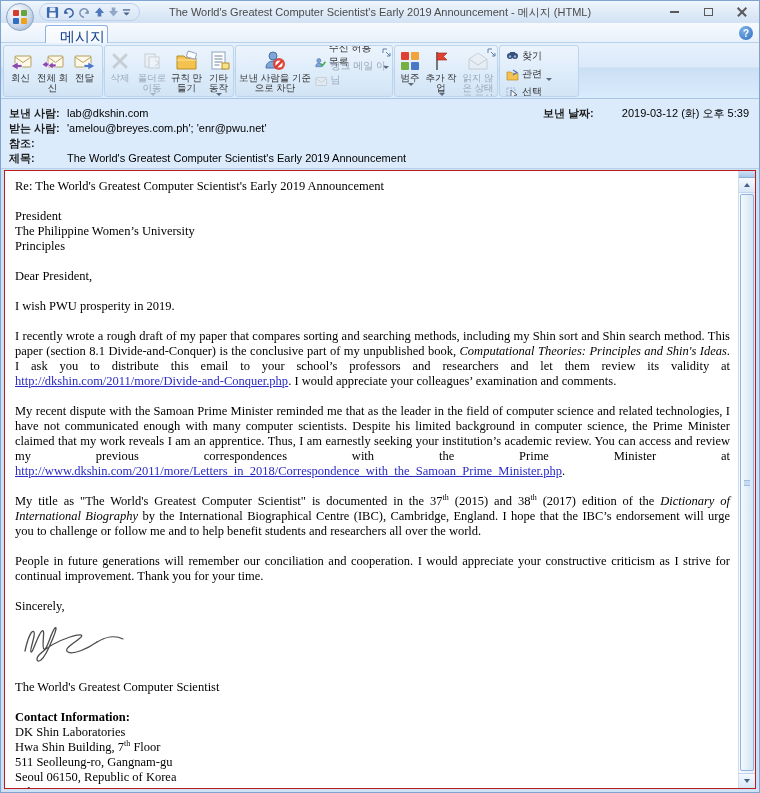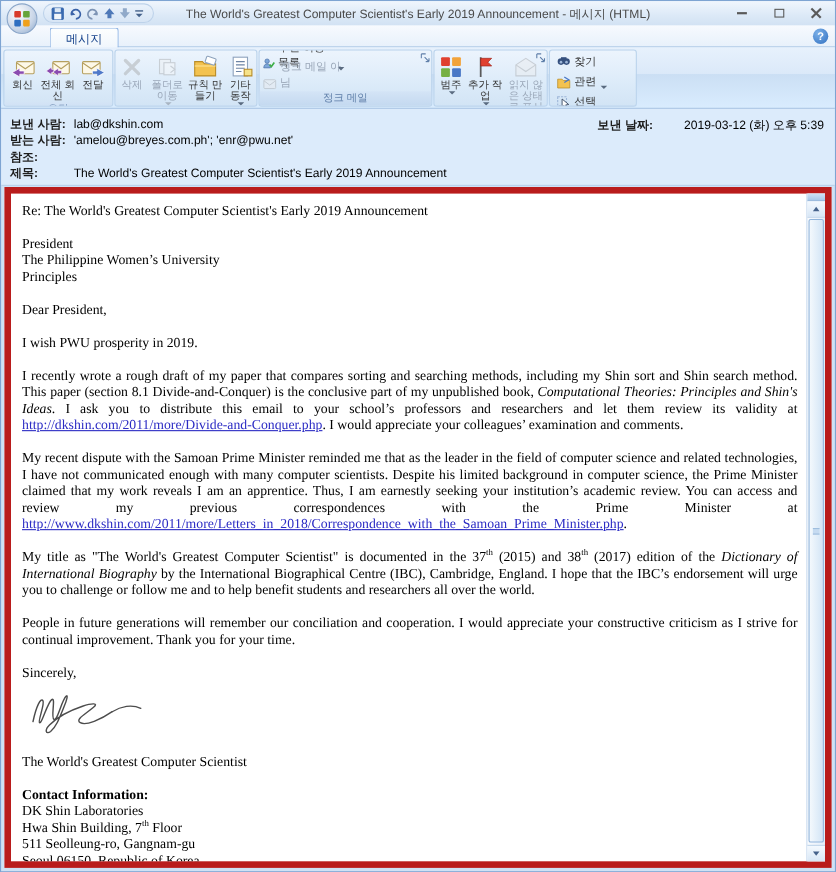--- a/index.html
+++ b/index.html
@@ -24,21 +24,21 @@
   .win-controls { position:absolute; right:4px; top:2px; display:flex; gap:8px; }
   .win-btn { width:26px; height:17px; display:flex; align-items:center; justify-content:center; }
   .glyph-min { width:9px; height:2px; background:#5a5a5a; }
   .glyph-max { width:9px; height:8px; border:1.5px solid #5a5a5a; }
   .glyph-close { position:relative; width:10px; height:10px; }
   .glyph-close:before,.glyph-close:after { content:""; position:absolute; left:-1px; top:4px; width:12px; height:1.6px; background:#5a5a5a; }
   .glyph-close:before { transform:rotate(45deg); } .glyph-close:after { transform:rotate(-45deg); }
 
   
   .tabrow { position:relative; height:20px; background:linear-gradient(#f7fafe,#e8f1fb); border-bottom:1px solid #b9d0ea; padding-left:44px; }
-  .ribbon-tab { display:inline-block; margin-top:2px; padding:2px 14px 3px 14px; font-size:11px; color:#15428b;
+  .ribbon-tab { display:inline-block; margin-top:2px; padding:2px 2px 3px 14px; font-size:15px; color:#15428b;
     background:linear-gradient(#fdfefe,#eef5fc); border:1px solid #8db2e3; border-bottom:none; border-radius:3px 3px 0 0; }
   .help-btn { position:absolute; right:6px; top:3px; width:14px; height:14px; border-radius:50%;
     background:radial-gradient(circle at 35% 30%, #7db1e8, #2f6fc1); color:#fff; font-size:10px; font-weight:bold;
     display:flex; align-items:center; justify-content:center; }
 
   
   .ribbon { position:relative; height:56px; background:linear-gradient(180deg,#e7f1fc 0%,#dbe9f9 44%,#cbdff4 45%,#d9ecfe 100%);
     border-bottom:1px solid #a9c6e5; display:flex; padding:1px 0 0 2px; }
   .rgroup { position:relative; flex:none; display:flex; flex-direction:column; margin:1px 1px 1px 0;
     border:1px solid #bcd4ec; border-radius:3px; background:linear-gradient(#ecf4fd,#dcebf9 60%,#d2e4f5); overflow:hidden; }
@@ -58,21 +58,21 @@
 
   
   .mailheader { position:relative; height:70px; background:#dcebfb; border-bottom:1px solid #b7cfe9; padding:7px 10px 0 8px; font-size:11px; color:#000; }
   .hrow { display:flex; height:15px; line-height:14px; }
   .hlabel { flex:none; width:58px; color:#1e1e1e;font-weight:bold; }
   .hvalue { flex:1; white-space:nowrap; overflow:hidden; }
   .sentdate { position:absolute; right:10px; top:7px; white-space:nowrap; }
   .sentdate .hlabel { display:inline; margin-right:25px; }
 
   
-  .bodyarea { position:absolute; top:169px; left:3px; right:3px; bottom:3px; background:#fff; border:6px solid #b91c1c; display:flex; }
+  .bodyarea { position:absolute; top:169px; left:3px; right:3px; bottom:3px; background:#fff; border:1px solid #b91c1c; display:flex; }
   .bodycontent { flex:1; overflow:hidden; padding:8px 8px 0 10px; font-family:"Liberation Serif","DejaVu Serif",serif;
     font-size:12.5px; line-height:15px; color:#000; }
   .para { margin-bottom:15px; }
   .para.justify { text-align:justify; }
   .para a { color:var(--link-color,#2b2bc4); text-decoration:underline; }
   .para em { font-style:italic; }
   .para strong { font-weight:bold; }
   .para sup { font-size:8px; vertical-align:super; line-height:0; }
   .signature { margin:-8px 0 0 4px; height:44px; }
 
@@ -226,20 +226,32 @@
           </span>
           <span>기타 동작</span>
             <span class="drop"></span>
         </div>
       </div>
       <div class="rgroup-label">동작</div>
     </div>
 
     <div class="rgroup" style="width:158px">
       <div class="rgroup-body">
+        <div class="bigbtn" style="width:76px">
+          <span class="bicon">
+            <svg width="26" height="24" viewBox="0 0 26 24">
+                <circle cx="11" cy="7" r="4" fill="#7da7d9" stroke="#4a6fa5"></circle>
+                <path d="M4 19 c0-5 3.5-7 7-7 s7 2 7 7 Z" fill="#7da7d9" stroke="#4a6fa5"></path>
+                <circle cx="17" cy="15" r="6" fill="#e03b2f" opacity="0.92"></circle>
+                <circle cx="17" cy="15" r="3.6" fill="#fff"></circle>
+                <rect x="12.6" y="13.9" width="8.8" height="2.4" fill="#e03b2f" transform="rotate(-45 17 15)"></rect>
+              </svg>
+          </span>
+          <span>보낸 사람을 기준으로 차단</span>
+        </div>
         <div class="smallcol" style="width:78px">
           <div class="smallbtn">
             <svg width="14" height="13" viewBox="0 0 14 13">
                 <circle cx="5" cy="4" r="2.6" fill="#7da7d9" stroke="#4a6fa5" stroke-width="0.8"></circle>
                 <path d="M1 12 c0-3.5 2-4.8 4-4.8 s4 1.3 4 4.8 Z" fill="#7da7d9" stroke="#4a6fa5" stroke-width="0.8"></path>
                 <path d="M8 8 l2 2.5 3.5-5" stroke="#3fae49" stroke-width="2" fill="none"></path>
               </svg>
             <span>수신 허용 목록</span>
               <span class="drop"></span>
           </div>

